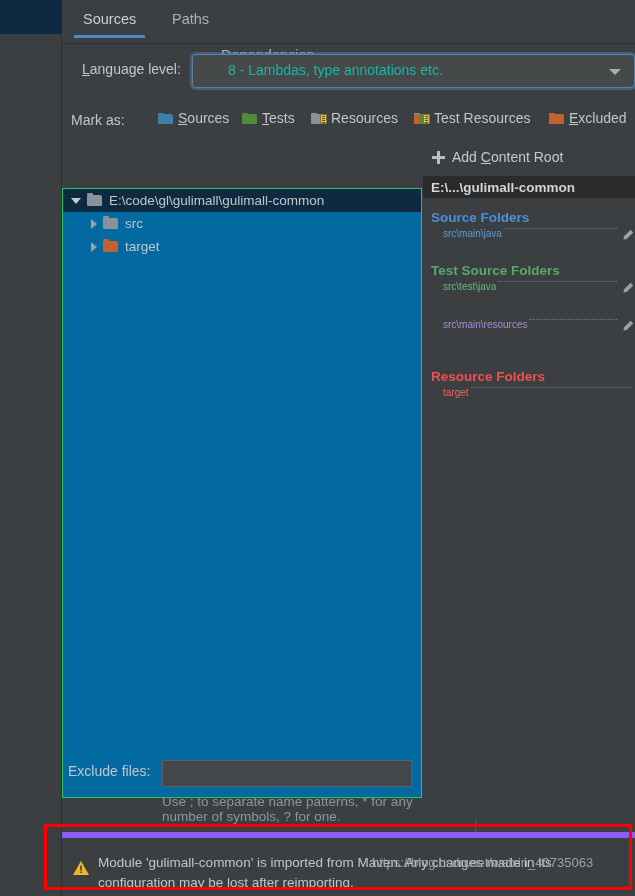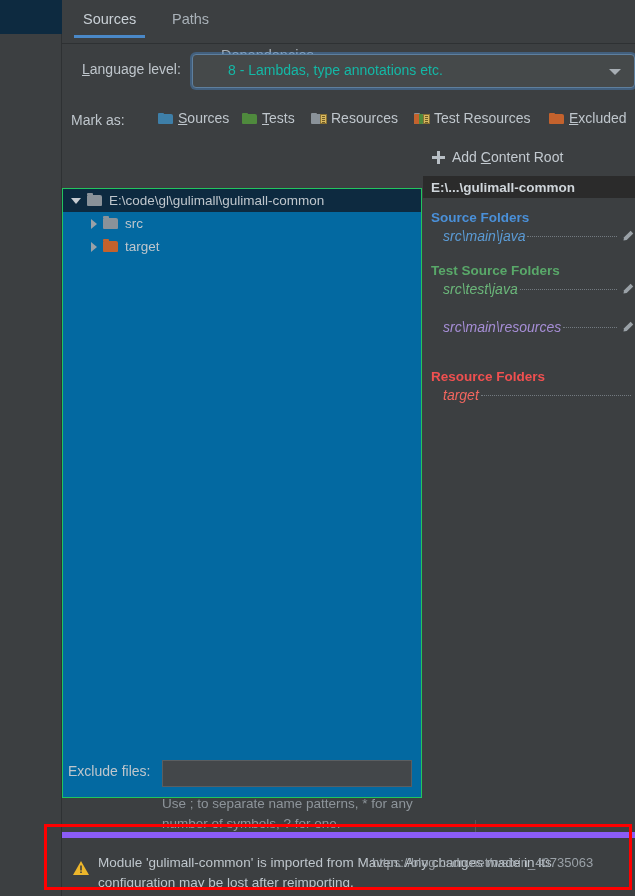--- a/index.html
+++ b/index.html
@@ -179,43 +179,43 @@
     width: 212px; height: 22px;
     background: #2b2b2b;
     display: flex; align-items: center;
     font-size: 13.5px; font-weight: bold; color: #cfd5da;
     padding-left: 8px; white-space: nowrap;
   }
   .grp { position: absolute; left: 8px; width: 204px; }
   .grp-title { font-size: 13.5px; font-weight: bold; white-space: nowrap; }
   .grp-item {
     position: relative; margin-top: 3px; padding-left: 12px;
-    font-size: 14px; white-space: nowrap;
-    display: flex; align-items: center; font-style: italic;
+    font-size: 10px; white-space: nowrap;
+    display: flex; 
   }
   .dots {
     flex: 1; height: 1px; margin: 0 4px 0 2px;
     border-bottom: 1px dotted #737a80; min-width: 10px;
   }
   .pencil { width: 14px; height: 14px; flex: none; }
 
   
   .exc-label {
     position: absolute; left: 6px; top: 763px;
     font-size: 14px; color: #bfc6cc;
   }
   .exc-input {
     position: absolute; left: 100px; top: 760px;
     width: 250px; height: 27px;
     background: #43474a; border: 1px solid #5a5e61;
   }
   .exc-hint {
     position: absolute; left: 100px; top: 794px;
     width: 300px;
-    font-size: 13.5px; color: #8e959b; line-height: 20px;
+    font-size: 13.5px; color: #8e959b; line-height: 15px;
   }
 
   
   .warnbar {
     position: absolute; left: 0; top: 832px;
     width: 573px; height: 64px;
     background: #3c3f41;
     border-top: 6px solid #8b5cf6;
   }
   .warn-ico { position: absolute; left: 10px; top: 22px; width: 18px; height: 16px; }

